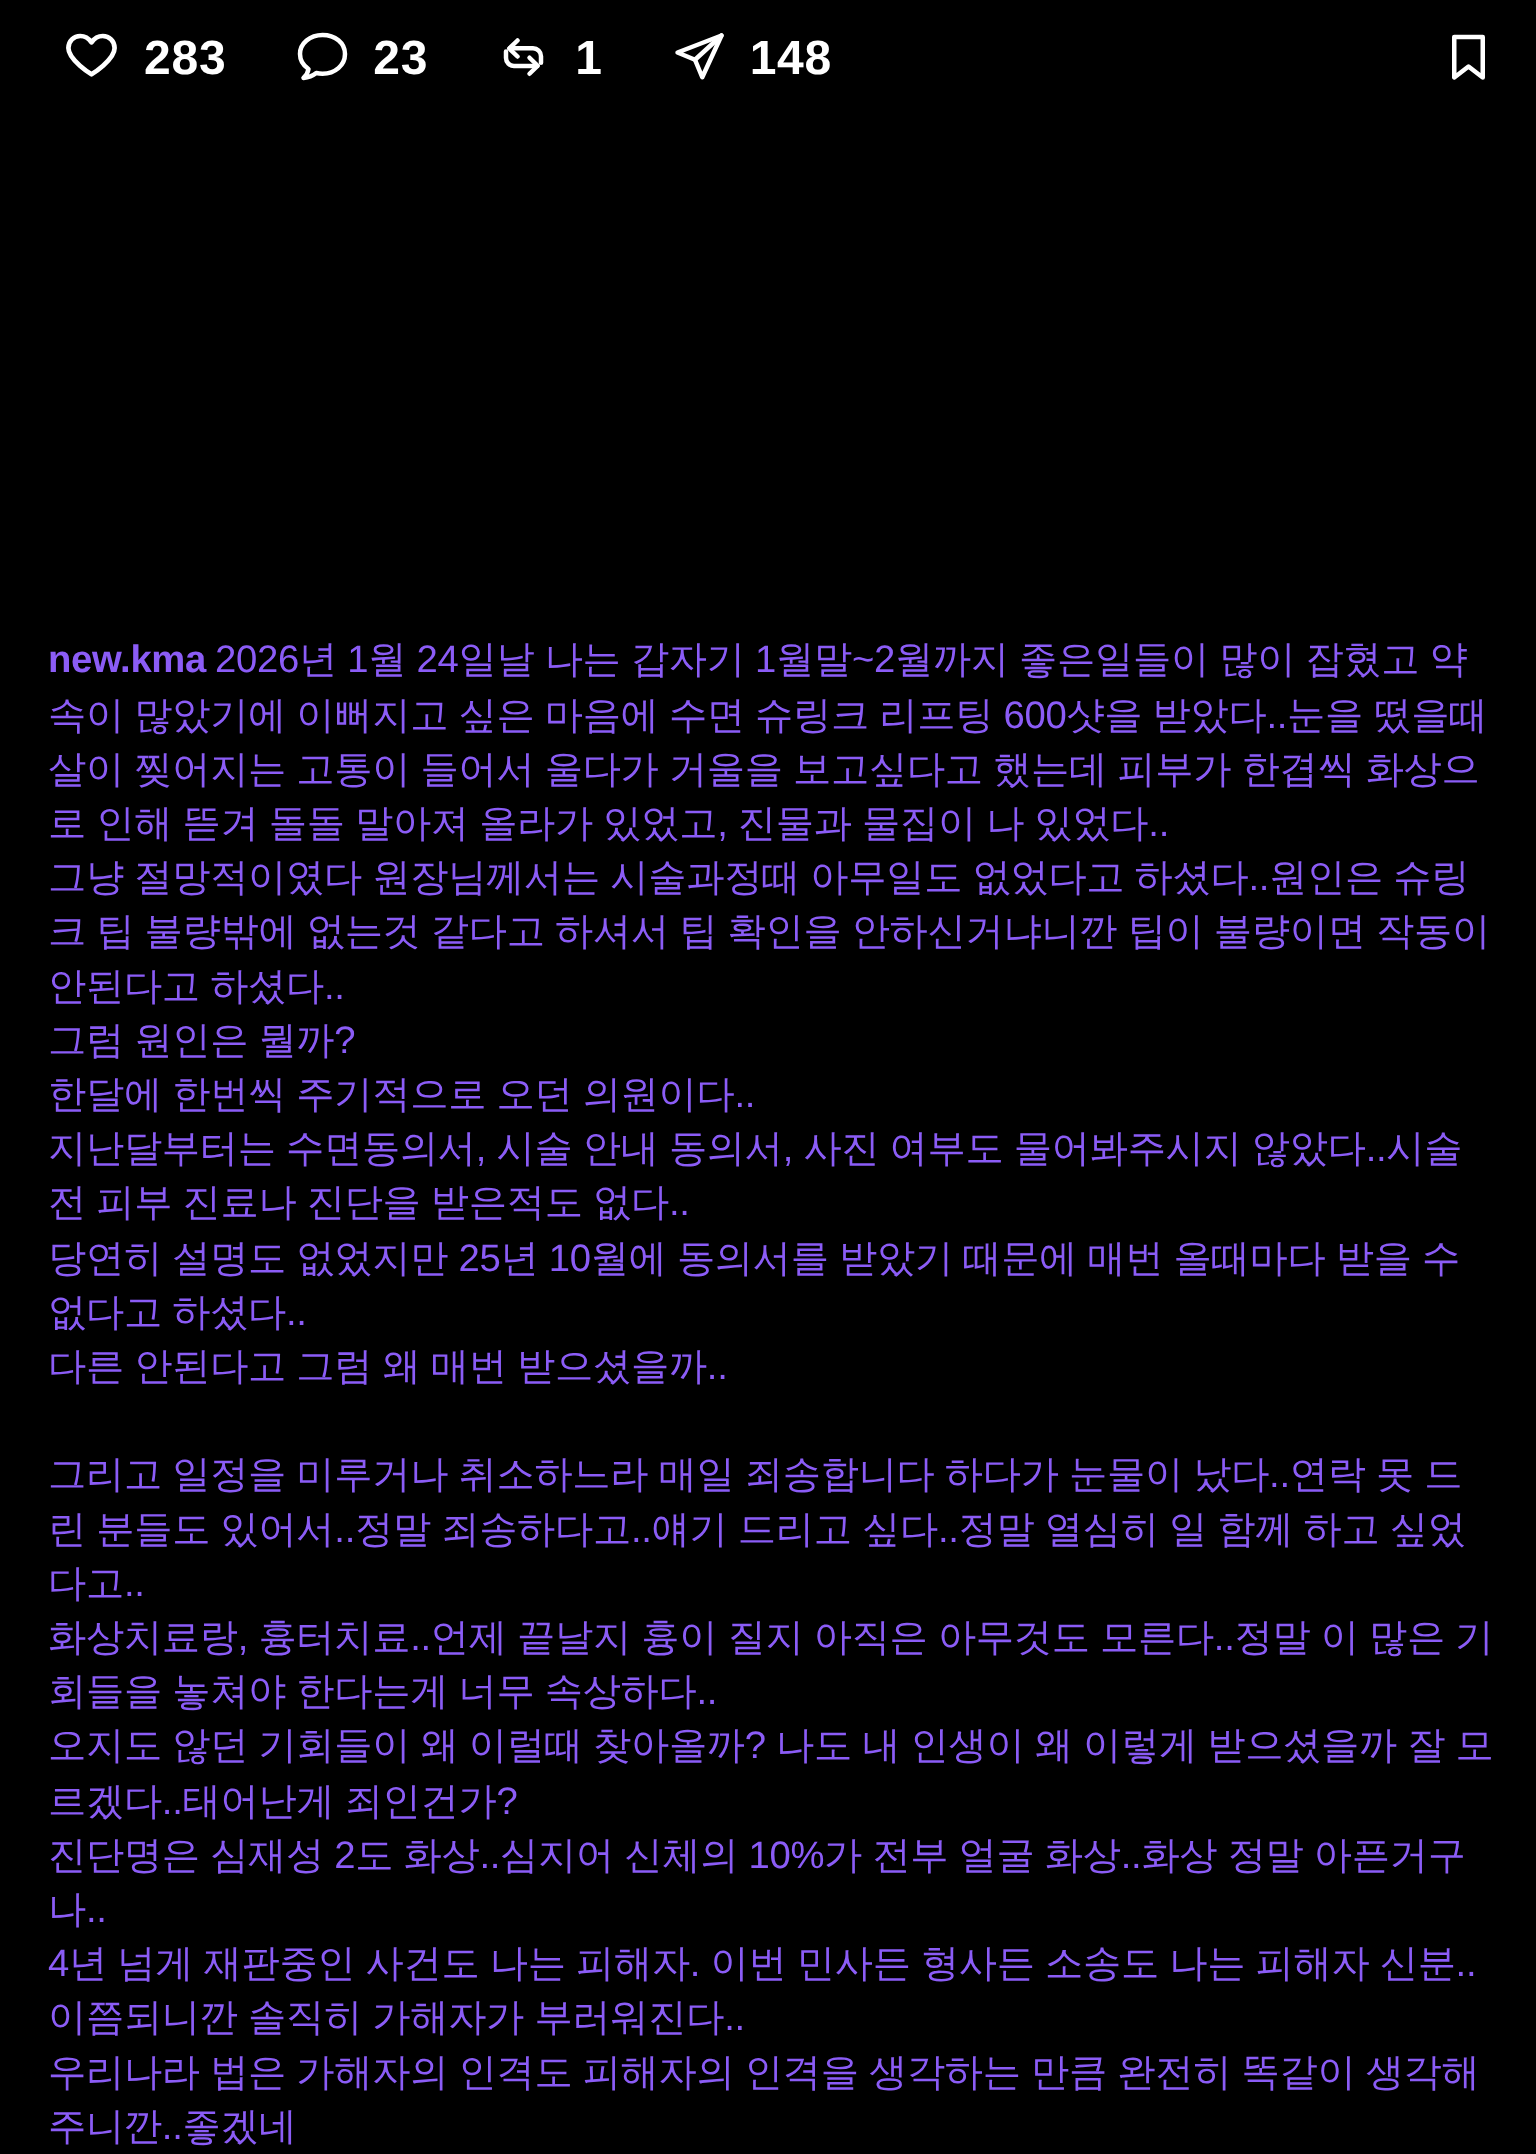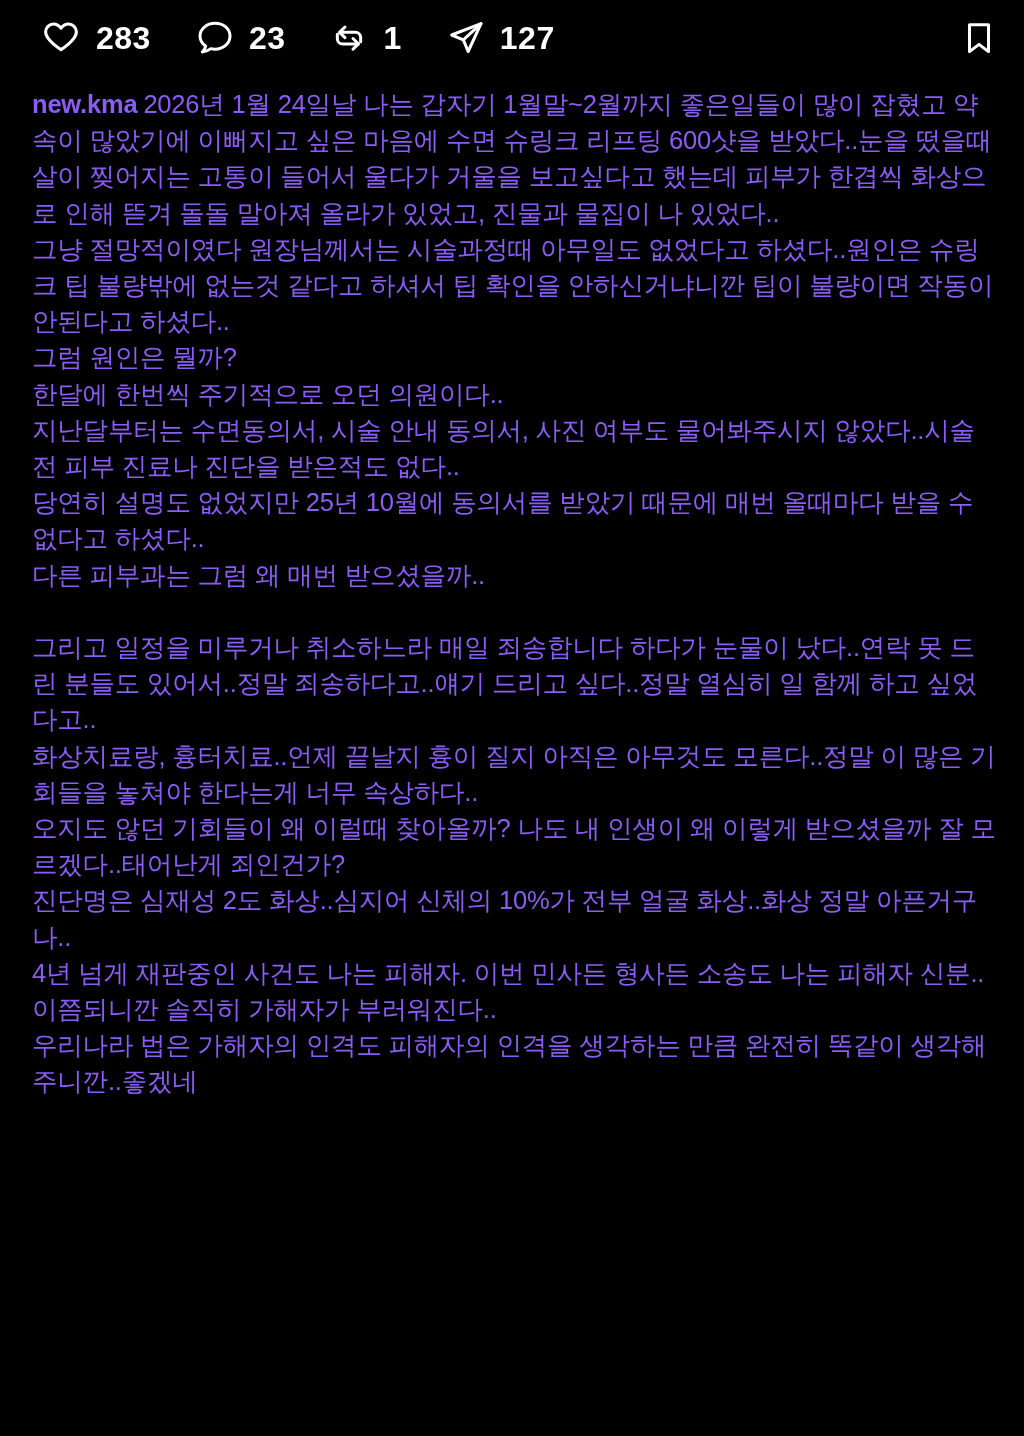--- a/index.html
+++ b/index.html
@@ -14,20 +14,21 @@
     color: #ffffff;
     overflow: hidden;
   }
   .screen {
     width: 1024px;
     height: 1436px;
     background: #000000;
     display: flex;
     flex-direction: column;
     box-sizing: border-box;
+    justify-content: space-between;
   }
 
   
   .action-bar {
     display: flex;
     align-items: center;
     padding: 10px 26px 6px 40px;
     height: 72px;
     box-sizing: border-box;
   }
@@ -108,41 +109,41 @@
       <span class="count">1</span>
     </div>
 
     <div class="action-group">
       <span class="icon">
         <svg width="40" height="40" viewBox="0 0 24 24" fill="none" stroke="#ffffff" stroke-width="1.8" stroke-linecap="round" stroke-linejoin="round">
           <path d="M21 3.4 3.4 10.2l7 2.9 2.9 7z"></path>
           <path d="M10.4 13.1 21 3.4"></path>
         </svg>
       </span>
-      <span class="count">127</span>
+      <span class="count">148</span>
     </div>
 
     <div class="spacer"></div>
 
     <span class="icon">
       <svg width="38" height="38" viewBox="0 0 24 24" fill="none" stroke="#ffffff" stroke-width="1.9" stroke-linecap="round" stroke-linejoin="round">
         <path d="M6 3.6h12v17l-6-4.6-6 4.6z"></path>
       </svg>
     </span>
   </div>
 
   <div class="caption-wrap">
     <div class="caption">
       <span class="para"><span class="username">new.kma</span><span>2026년 1월 24일날 나는 갑자기 1월말~2월까지 좋은일들이 많이 잡혔고 약속이 많았기에 이뻐지고 싶은 마음에 수면 슈링크 리프팅 600샷을 받았다..눈을 떴을때 살이 찢어지는 고통이 들어서 울다가 거울을 보고싶다고 했는데 피부가 한겹씩 화상으로 인해 뜯겨 돌돌 말아져 올라가 있었고, 진물과 물집이 나 있었다..</span></span><br>
       <span class="para">그냥 절망적이였다 원장님께서는 시술과정때 아무일도 없었다고 하셨다..원인은 슈링크 팁 불량밖에 없는것 같다고 하셔서 팁 확인을 안하신거냐니깐 팁이 불량이면 작동이 안된다고 하셨다..</span><br>
       <span class="para">그럼 원인은 뭘까?</span><br>
       <span class="para">한달에 한번씩 주기적으로 오던 의원이다..</span><br>
       <span class="para">지난달부터는 수면동의서, 시술 안내 동의서, 사진 여부도 물어봐주시지 않았다..시술전 피부 진료나 진단을 받은적도 없다..</span><br>
       <span class="para">당연히 설명도 없었지만 25년 10월에 동의서를 받았기 때문에 매번 올때마다 받을 수 없다고 하셨다..</span><br>
-      <span class="para">다른 피부과는 그럼 왜 매번 받으셨을까..</span><br>
+      <span class="para">다른 안된다고 그럼 왜 매번 받으셨을까..</span><br>
       <br>
       <span class="para">그리고 일정을 미루거나 취소하느라 매일 죄송합니다 하다가 눈물이 났다..연락 못 드린 분들도 있어서..정말 죄송하다고..얘기 드리고 싶다..정말 열심히 일 함께 하고 싶었다고..</span><br>
       <span class="para">화상치료랑, 흉터치료..언제 끝날지 흉이 질지 아직은 아무것도 모른다..정말 이 많은 기회들을 놓쳐야 한다는게 너무 속상하다..</span><br>
       <span class="para">오지도 않던 기회들이 왜 이럴때 찾아올까? 나도 내 인생이 왜 이렇게 받으셨을까 잘 모르겠다..태어난게 죄인건가?</span><br>
       <span class="para">진단명은 심재성 2도 화상..심지어 신체의 10%가 전부 얼굴 화상..화상 정말 아픈거구나..</span><br>
       <span class="para">4년 넘게 재판중인 사건도 나는 피해자. 이번 민사든 형사든 소송도 나는 피해자 신분..이쯤되니깐 솔직히 가해자가 부러워진다..</span><br>
       <span class="para">우리나라 법은 가해자의 인격도 피해자의 인격을 생각하는 만큼 완전히 똑같이 생각해주니깐..좋겠네</span>
     </div>
   </div>
 

